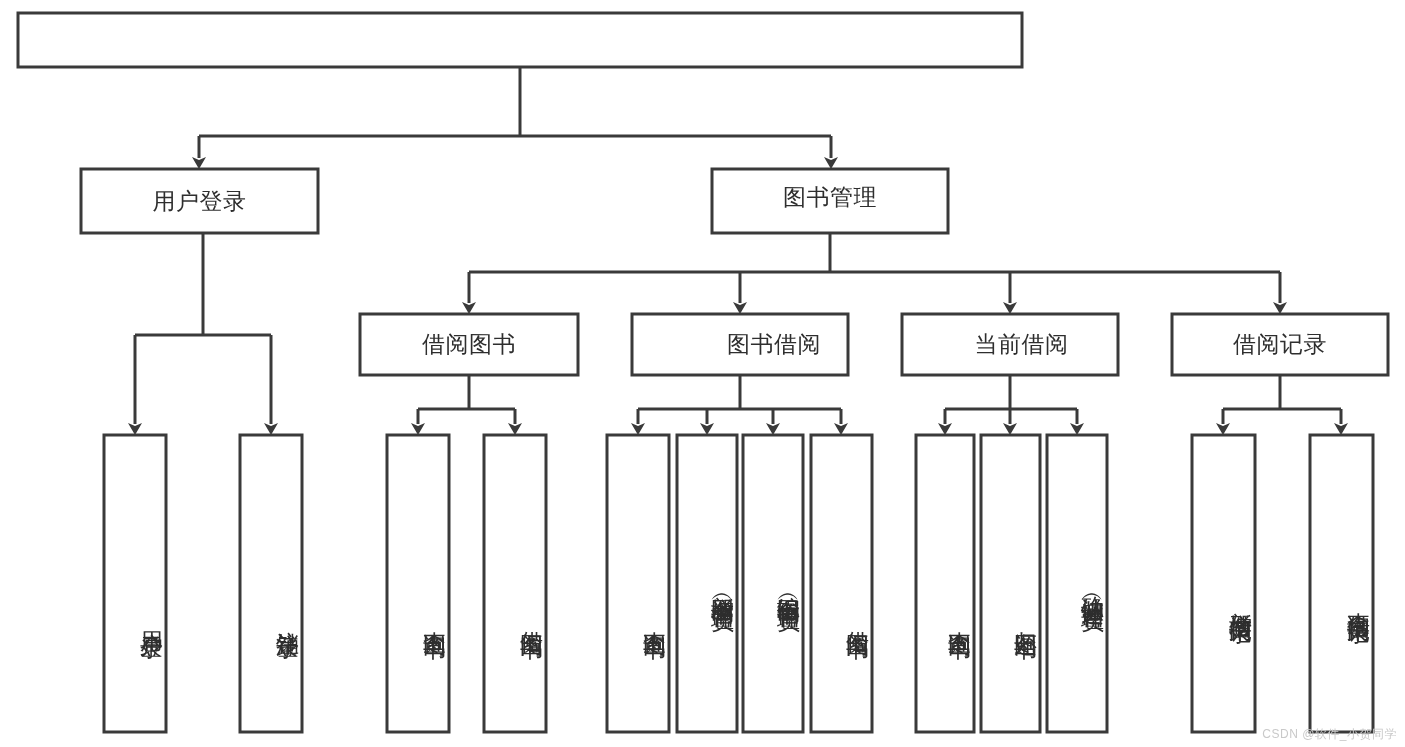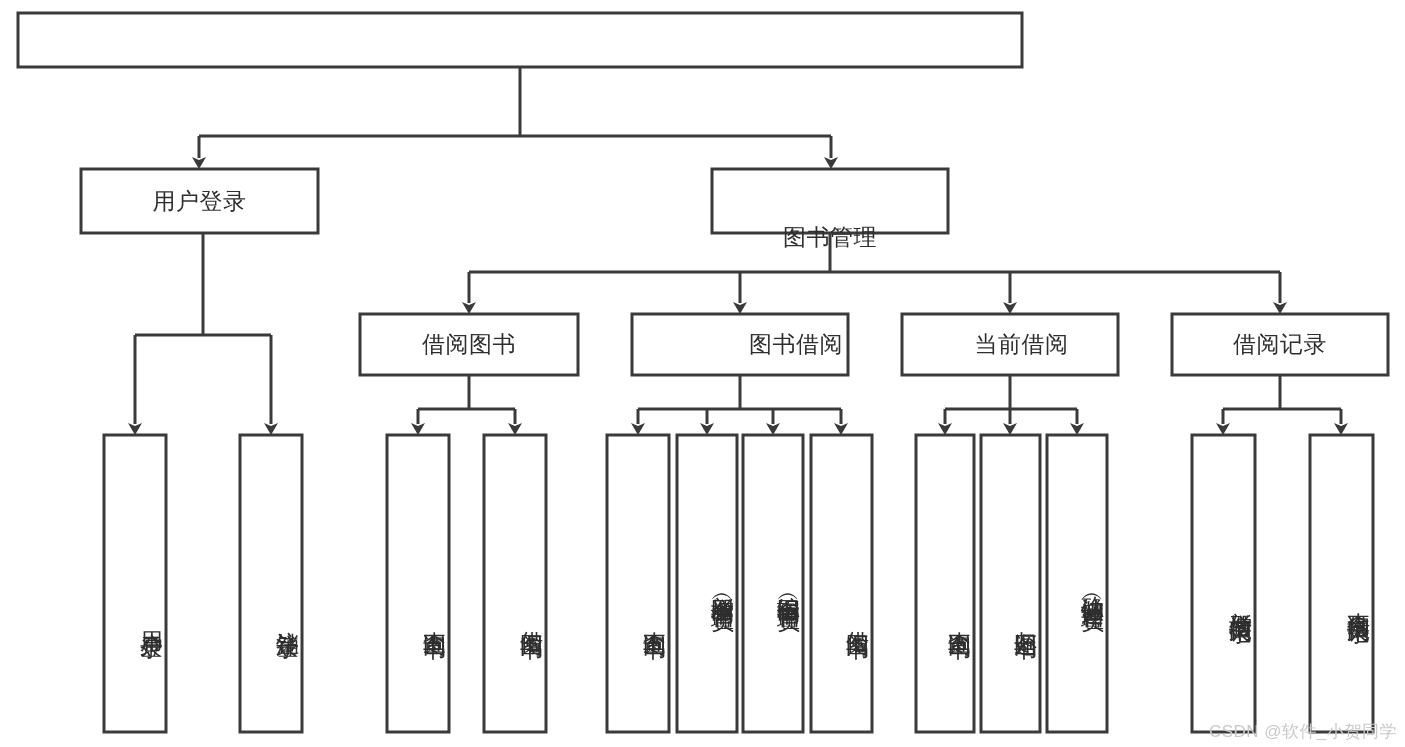--- a/index.html
+++ b/index.html
@@ -66,21 +66,21 @@
     text-align: center;
   }
   .node-label.vertical.tall-text {
     align-items: flex-start;
     padding-top: 2px;
   }
   .watermark {
     position: absolute;
     right: 8px;
     bottom: 4px;
-    font-size: 17px;
+    font-size: 12px;
     color: #c9c9c9;
     font-family: "Liberation Sans", "DejaVu Sans", sans-serif;
     white-space: nowrap;
     letter-spacing: 0.5px;
   }
 </style>
 </head>
 <body>
 
 <div id="diagram-root">
@@ -152,24 +152,24 @@
     <path class="connector" d="M1077,409 L1077,424" marker-end="url(#arrow)"></path>
 
     <path class="connector" d="M1280,375 L1280,409"></path>
     <path class="connector" d="M1223,409 L1341,409"></path>
     <path class="connector" d="M1223,409 L1223,424" marker-end="url(#arrow)"></path>
     <path class="connector" d="M1341,409 L1341,424" marker-end="url(#arrow)"></path>
   </svg>
 
 
   <div class="node-label horizontal" style="left:81px;top:169px;width:237px;height:64px;">用户登录</div>
-  <div class="node-label horizontal" style="left:712px;top:169px;width:236px;height:56px;margin-top:40px;">图书管理</div>
+  <div class="node-label horizontal" style="left:712px;top:169px;width:236px;height:56px;">图书管理</div>
 
   <div class="node-label horizontal" style="left:360px;top:314px;width:218px;height:61px;">借阅图书</div>
-  <div class="node-label horizontal" style="left:668px;top:314px;width:256px;height:61px;">图书借阅</div>
+  <div class="node-label horizontal" style="left:646px;top:314px;width:256px;height:61px;">图书借阅</div>
   <div class="node-label horizontal" style="left:902px;top:314px;width:216px;height:61px;padding-left:23px;">当前借阅</div>
   <div class="node-label horizontal" style="left:1172px;top:314px;width:216px;height:61px;">借阅记录</div>
 
   <div class="node-label vertical" style="left:104px;top:498px;width:62px;height:234px;">用户登录</div>
   <div class="node-label vertical" style="left:240px;top:498px;width:62px;height:234px;">注销登录</div>
   <div class="node-label vertical" style="left:387px;top:498px;width:62px;height:234px;">查询图书</div>
   <div class="node-label vertical" style="left:484px;top:498px;width:62px;height:234px;">借阅图书</div>
   <div class="node-label vertical" style="left:607px;top:498px;width:62px;height:234px;">查询图书</div>
   <div class="node-label vertical tall-text" style="left:677px;top:440px;width:60px;height:292px;">新增图书（管理员）</div>
   <div class="node-label vertical tall-text" style="left:743px;top:440px;width:60px;height:292px;">编辑图书（管理员）</div>

